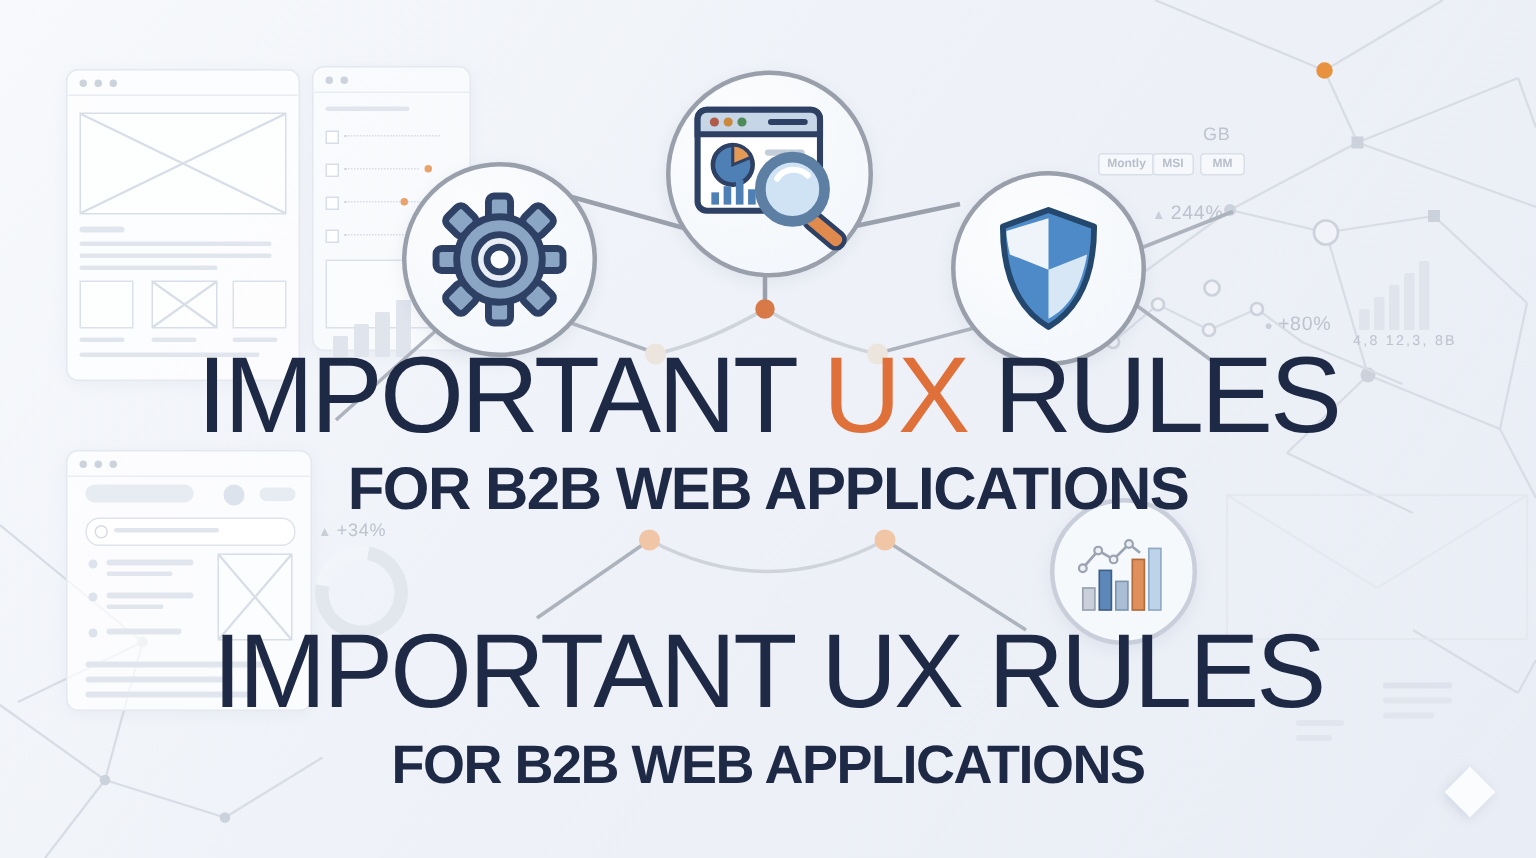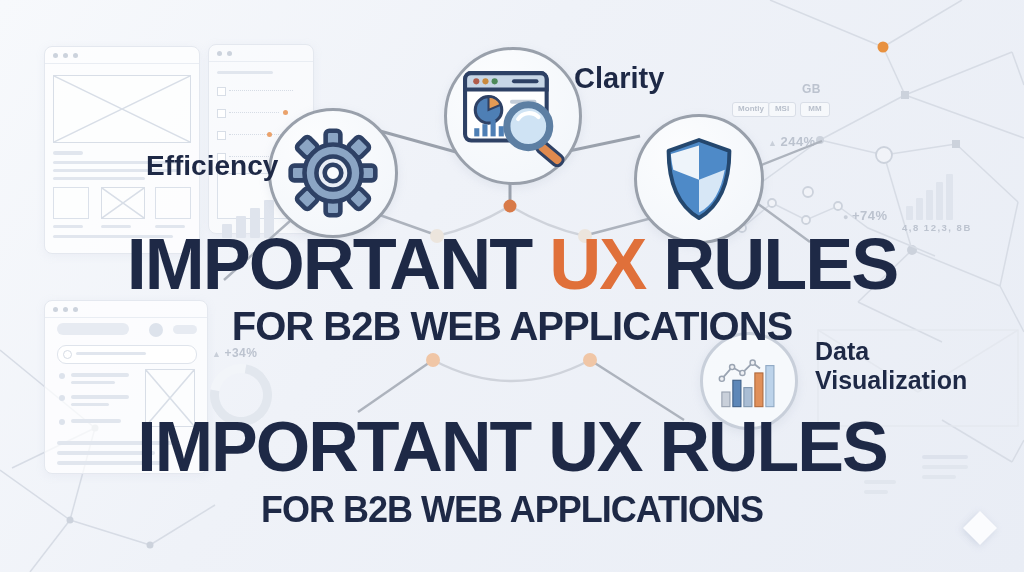--- a/index.html
+++ b/index.html
@@ -24,21 +24,21 @@
   .xbox svg line{stroke:#d8dee7;stroke-width:1.5;vector-effect:non-scaling-stroke;}
   .ln{position:absolute;background:#e1e6ee;border-radius:2px;}
   .wbox{position:absolute;border:1.5px solid #dbe1ea;background:rgba(255,255,255,.4);}
   .pill{position:absolute;background:#e7ebf2;border-radius:6px;}
   .dotc{position:absolute;border-radius:50%;background:#dde3ec;}
   .row-sq{position:absolute;width:7px;height:7px;border:1.3px solid #d8dee7;background:#fff;}
   .dotted{position:absolute;border-top:1.5px dotted #d6dce5;}
   .odot{position:absolute;width:5px;height:5px;border-radius:50%;background:#eaa26b;}
 
   
-  .ghost{position:absolute;color:#bcc3cf;z-index:1;letter-spacing:.5px;font-weight:bold;}
+  .ghost{position:absolute;color:#bcc3cf;z-index:1;letter-spacing:.5px;font-weight:normal;}
   .chip{position:absolute;z-index:1;border:1px solid #d9dee7;border-radius:3px;color:#b8bfcb;
         font-size:8px;font-weight:bold;text-align:center;line-height:12px;background:rgba(255,255,255,.5);}
   .tri{color:#c9cfd9;font-size:9px;margin-right:3px;}
   .fbar{position:absolute;bottom:0;background:#dfe4ed;border-radius:1px;}
   .fbars{position:absolute;z-index:1;}
   .donut{position:absolute;width:44px;height:44px;border-radius:50%;border:9px solid #e2e7ee;
          border-top-color:#f2f5f9;transform:rotate(-35deg);z-index:1;}
   .diamond{position:absolute;width:24px;height:24px;background:#fbfcfe;transform:rotate(45deg);
            box-shadow:0 2px 7px rgba(175,186,208,.45);z-index:1;}
 
@@ -52,21 +52,21 @@
   .node-circle{position:absolute;border-radius:50%;z-index:3;
     background:radial-gradient(circle at 35% 28%,#fcfdfe,#f1f5fa);
     display:flex;align-items:center;justify-content:center;
     box-shadow:0 3px 10px rgba(160,172,195,.18);}
   .b-main{border:3.5px solid #99a0ab;}
   .b-light{border:3px solid #c8cfda;background:rgba(250,252,254,.75);}
   .node-label{position:absolute;z-index:4;color:#1e2946;font-weight:bold;}
 
   
   .title-block{position:absolute;left:0;width:1024px;text-align:center;z-index:5;color:#1e2946;}
-  .t-line{font-weight:bold;line-height:.95;letter-spacing:-2px;white-space:nowrap;text-align:center;}
+  .t-line{font-weight:normal;line-height:.95;letter-spacing:-2px;white-space:nowrap;text-align:center;}
   .t-line .tw{display:inline-block;margin:0 9px;}
   .title-top .t-line{font-size:72px;}
   .title-top .ux{color:#e0703a;}
   .title-bottom .t-line{font-size:70px;}
   .t-sub{font-weight:bold;letter-spacing:-1px;}
   .title-top .t-sub{font-size:40px;margin-top:6px;}
   .title-bottom .t-sub{font-size:36px;margin-top:8px;}
 </style>
 </head>
 <body>
@@ -220,21 +220,21 @@
     <div class="ln" style="left:12px;top:140px;width:122px;height:4px;"></div>
     <div class="ln" style="left:12px;top:150px;width:98px;height:4px;"></div>
     <div class="ln" style="left:12px;top:160px;width:110px;height:4px;"></div>
   </div>
 
   <span class="ghost" style="left:802px;top:82px;font-size:12px;"><span>GB</span></span>
   <span class="chip" style="left:732px;top:102px;width:36px;height:13px;">Montly</span>
   <span class="chip" style="left:768px;top:102px;width:26px;height:13px;">MSI</span>
   <span class="chip" style="left:800px;top:102px;width:28px;height:13px;">MM</span>
   <span class="ghost" style="left:768px;top:134px;font-size:13px;"><span class="tri">▲</span><span>244%</span></span>
-  <span class="ghost" style="left:843px;top:208px;font-size:13px;"><span class="tri">●</span><span>+74%</span></span>
+  <span class="ghost" style="left:843px;top:208px;font-size:13px;"><span class="tri">●</span><span>+80%</span></span>
   <span class="ghost" style="left:902px;top:222px;font-size:9.5px;letter-spacing:1.5px;">4,8  12,3, 8B</span>
   <span class="ghost" style="left:212px;top:346px;font-size:12px;"><span class="tri">▲</span><span>+34%</span></span>
   <div class="donut" style="left:210px;top:364px;"></div>
 
   <div class="ln" style="left:922px;top:455px;width:46px;height:4px;background:#dde2ec;z-index:1;"></div>
   <div class="ln" style="left:922px;top:465px;width:46px;height:4px;z-index:1;"></div>
   <div class="ln" style="left:922px;top:475px;width:34px;height:4px;z-index:1;"></div>
   <div class="ln" style="left:864px;top:480px;width:32px;height:4px;z-index:1;"></div>
   <div class="ln" style="left:864px;top:490px;width:24px;height:4px;z-index:1;"></div>
   <div class="diamond" style="left:968px;top:516px;"></div>
@@ -272,21 +272,20 @@
           <rect x="69" y="13" width="18" height="18" rx="4" transform="rotate(-45 78 22)"></rect>
           <rect x="13" y="69" width="18" height="18" rx="4" transform="rotate(-45 22 78)"></rect>
           <rect x="69" y="69" width="18" height="18" rx="4" transform="rotate(45 78 78)"></rect>
         </g>
         <circle cx="50" cy="50" r="31"></circle>
         <circle cx="50" cy="50" r="18" fill="#e9eef6"></circle>
         <circle cx="50" cy="50" r="9" fill="#fafcfe"></circle>
       </g>
     </svg>
   </div>
-  <div class="node-label" style="left:146px;top:150px;font-size:28px;">Efficiency</div>
 
   <div class="node-circle b-main" style="left:444px;top:47px;width:132px;height:132px;">
     <svg width="114" height="102" viewBox="0 0 110 100">
       <rect x="8" y="8" width="80" height="66" rx="6" fill="#ffffff" stroke="#2e4165" stroke-width="4"></rect>
       <path d="M8 24 L88 24 L88 14 A6 6 0 0 0 82 8 L14 8 A6 6 0 0 0 8 14 Z" fill="#c7d6e6" stroke="#2e4165" stroke-width="4"></path>
       <circle cx="19" cy="16" r="3" fill="#b05b4a"></circle>
       <circle cx="28" cy="16" r="3" fill="#c98a3e"></circle>
       <circle cx="37" cy="16" r="3" fill="#4e8a5a"></circle>
       <rect x="54" y="14" width="26" height="4" rx="2" fill="#2e4165"></rect>
       <circle cx="31" cy="44" r="13" fill="#4e7fb5" stroke="#2e4165" stroke-width="3"></circle>
@@ -298,21 +297,20 @@
       <rect x="25" y="58" width="5" height="12" fill="#4e7fb5"></rect>
       <rect x="33" y="54" width="5" height="16" fill="#4e7fb5"></rect>
       <rect x="41" y="60" width="5" height="10" fill="#4e7fb5"></rect>
       <g transform="rotate(40 86 82)">
         <rect x="78" y="77" width="30" height="11" rx="5" fill="#e08a4e" stroke="#2e4165" stroke-width="3"></rect>
       </g>
       <circle cx="70" cy="60" r="21" fill="#cfe3f4" stroke="#5d7fa3" stroke-width="7"></circle>
       <path d="M60 53 A13 13 0 0 1 80 51" stroke="#ffffff" stroke-width="4" fill="none" stroke-linecap="round"></path>
     </svg>
   </div>
-  <div class="node-label" style="left:574px;top:62px;font-size:29px;">Clarity</div>
 
   <div class="node-circle b-main" style="left:634px;top:114px;width:124px;height:124px;">
     <svg width="78" height="86" viewBox="0 0 100 110">
       <path d="M50 5 L89 19 C89 60 77 89 50 105 C23 89 11 60 11 19 Z" fill="#4e8ac8" stroke="#24476e" stroke-width="5" stroke-linejoin="round"></path>
       <path d="M50 12 L50 56 L17 43 C15 34 14 27 14 23 Z" fill="#eef4fa"></path>
       <path d="M50 56 L83 43 C78 71 68 88 50 98 Z" fill="#d7e7f6"></path>
     </svg>
   </div>
 
   <div class="node-circle b-light" style="left:700px;top:332px;width:92px;height:92px;">
@@ -322,21 +320,20 @@
       <circle cx="22" cy="26" r="3.5" fill="#eef0f4" stroke="#9aa4b2" stroke-width="2"></circle>
       <circle cx="36" cy="34" r="3.5" fill="#eef0f4" stroke="#9aa4b2" stroke-width="2"></circle>
       <circle cx="50" cy="20" r="3.5" fill="#eef0f4" stroke="#9aa4b2" stroke-width="2"></circle>
       <rect x="8" y="60" width="11" height="20" fill="#c9d0da" stroke="#97a1af" stroke-width="1.5"></rect>
       <rect x="23" y="44" width="11" height="36" fill="#5d87b8" stroke="#3d5e87" stroke-width="1.5"></rect>
       <rect x="38" y="54" width="11" height="26" fill="#a9bdd4" stroke="#7e95ad" stroke-width="1.5"></rect>
       <rect x="53" y="34" width="11" height="46" fill="#e0905a" stroke="#b06a3c" stroke-width="1.5"></rect>
       <rect x="68" y="24" width="11" height="56" fill="#bcd3ea" stroke="#8fa9c4" stroke-width="1.5"></rect>
     </svg>
   </div>
-  <div class="node-label" style="left:815px;top:337px;width:175px;font-size:25px;line-height:29px;">Data Visualization</div>
 
   <div class="title-block title-top" style="top:230px;">
     <div class="t-line">
       <span class="tw">IMPORTANT</span><span class="tw ux">UX</span><span class="tw">RULES</span>
     </div>
     <div class="t-sub">FOR B2B WEB APPLICATIONS</div>
   </div>
 
   <div class="title-block title-bottom" style="top:414px;">
     <div class="t-line">

